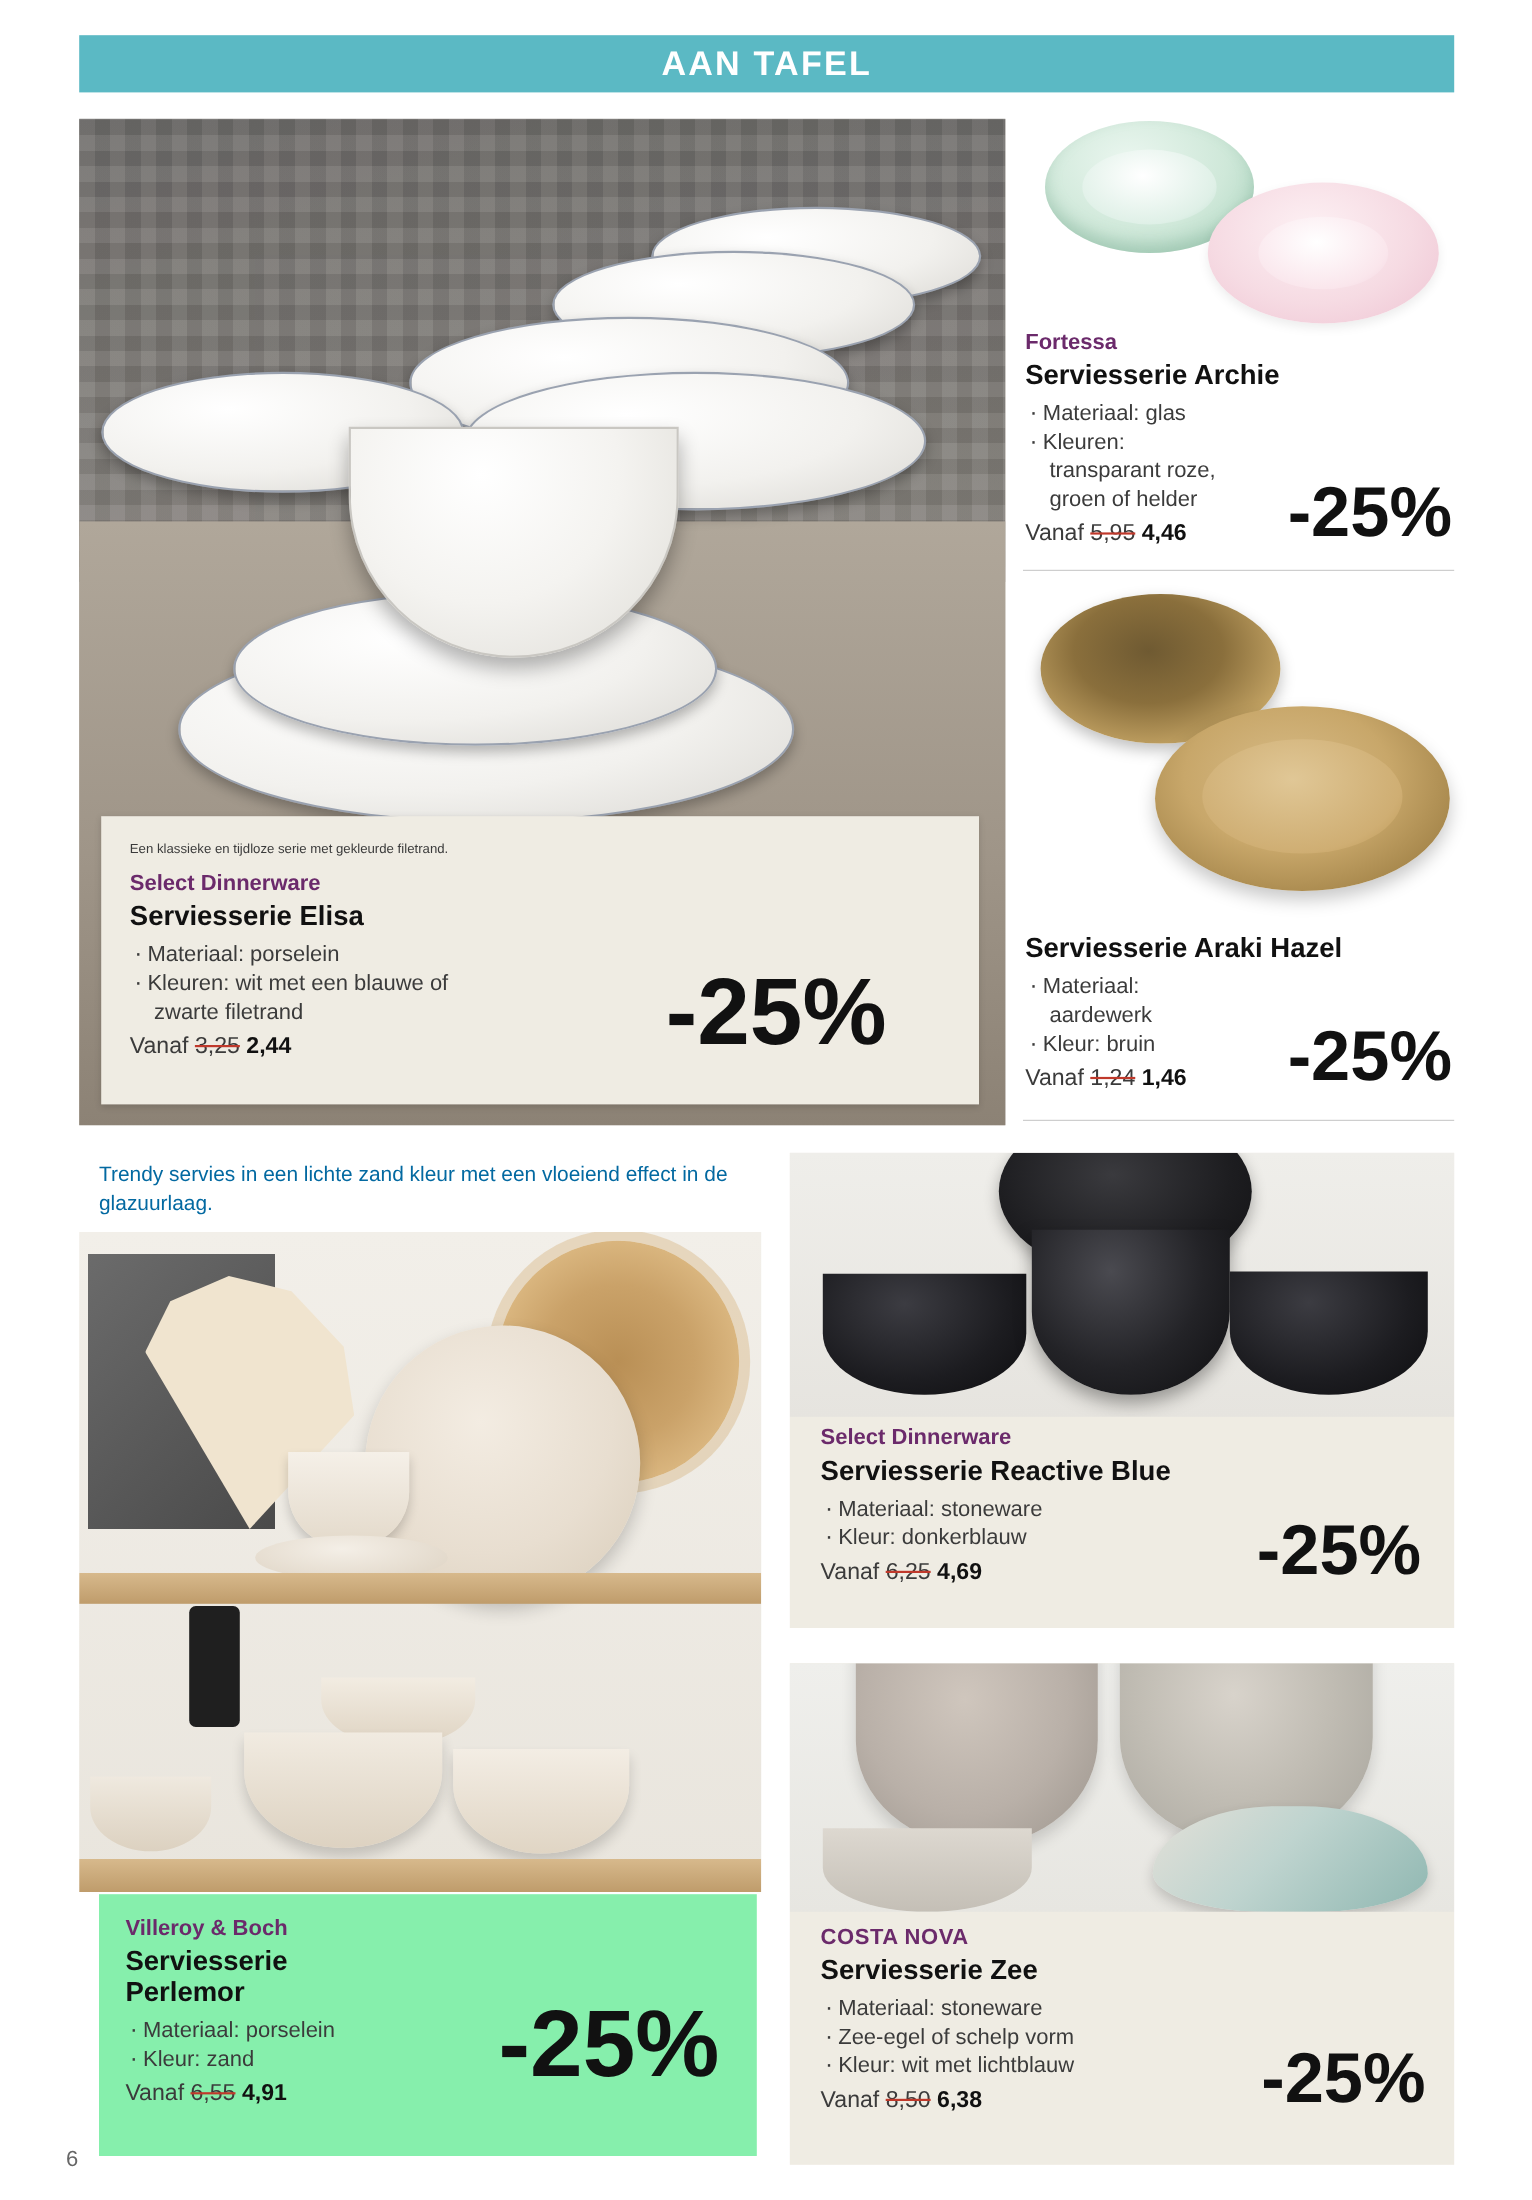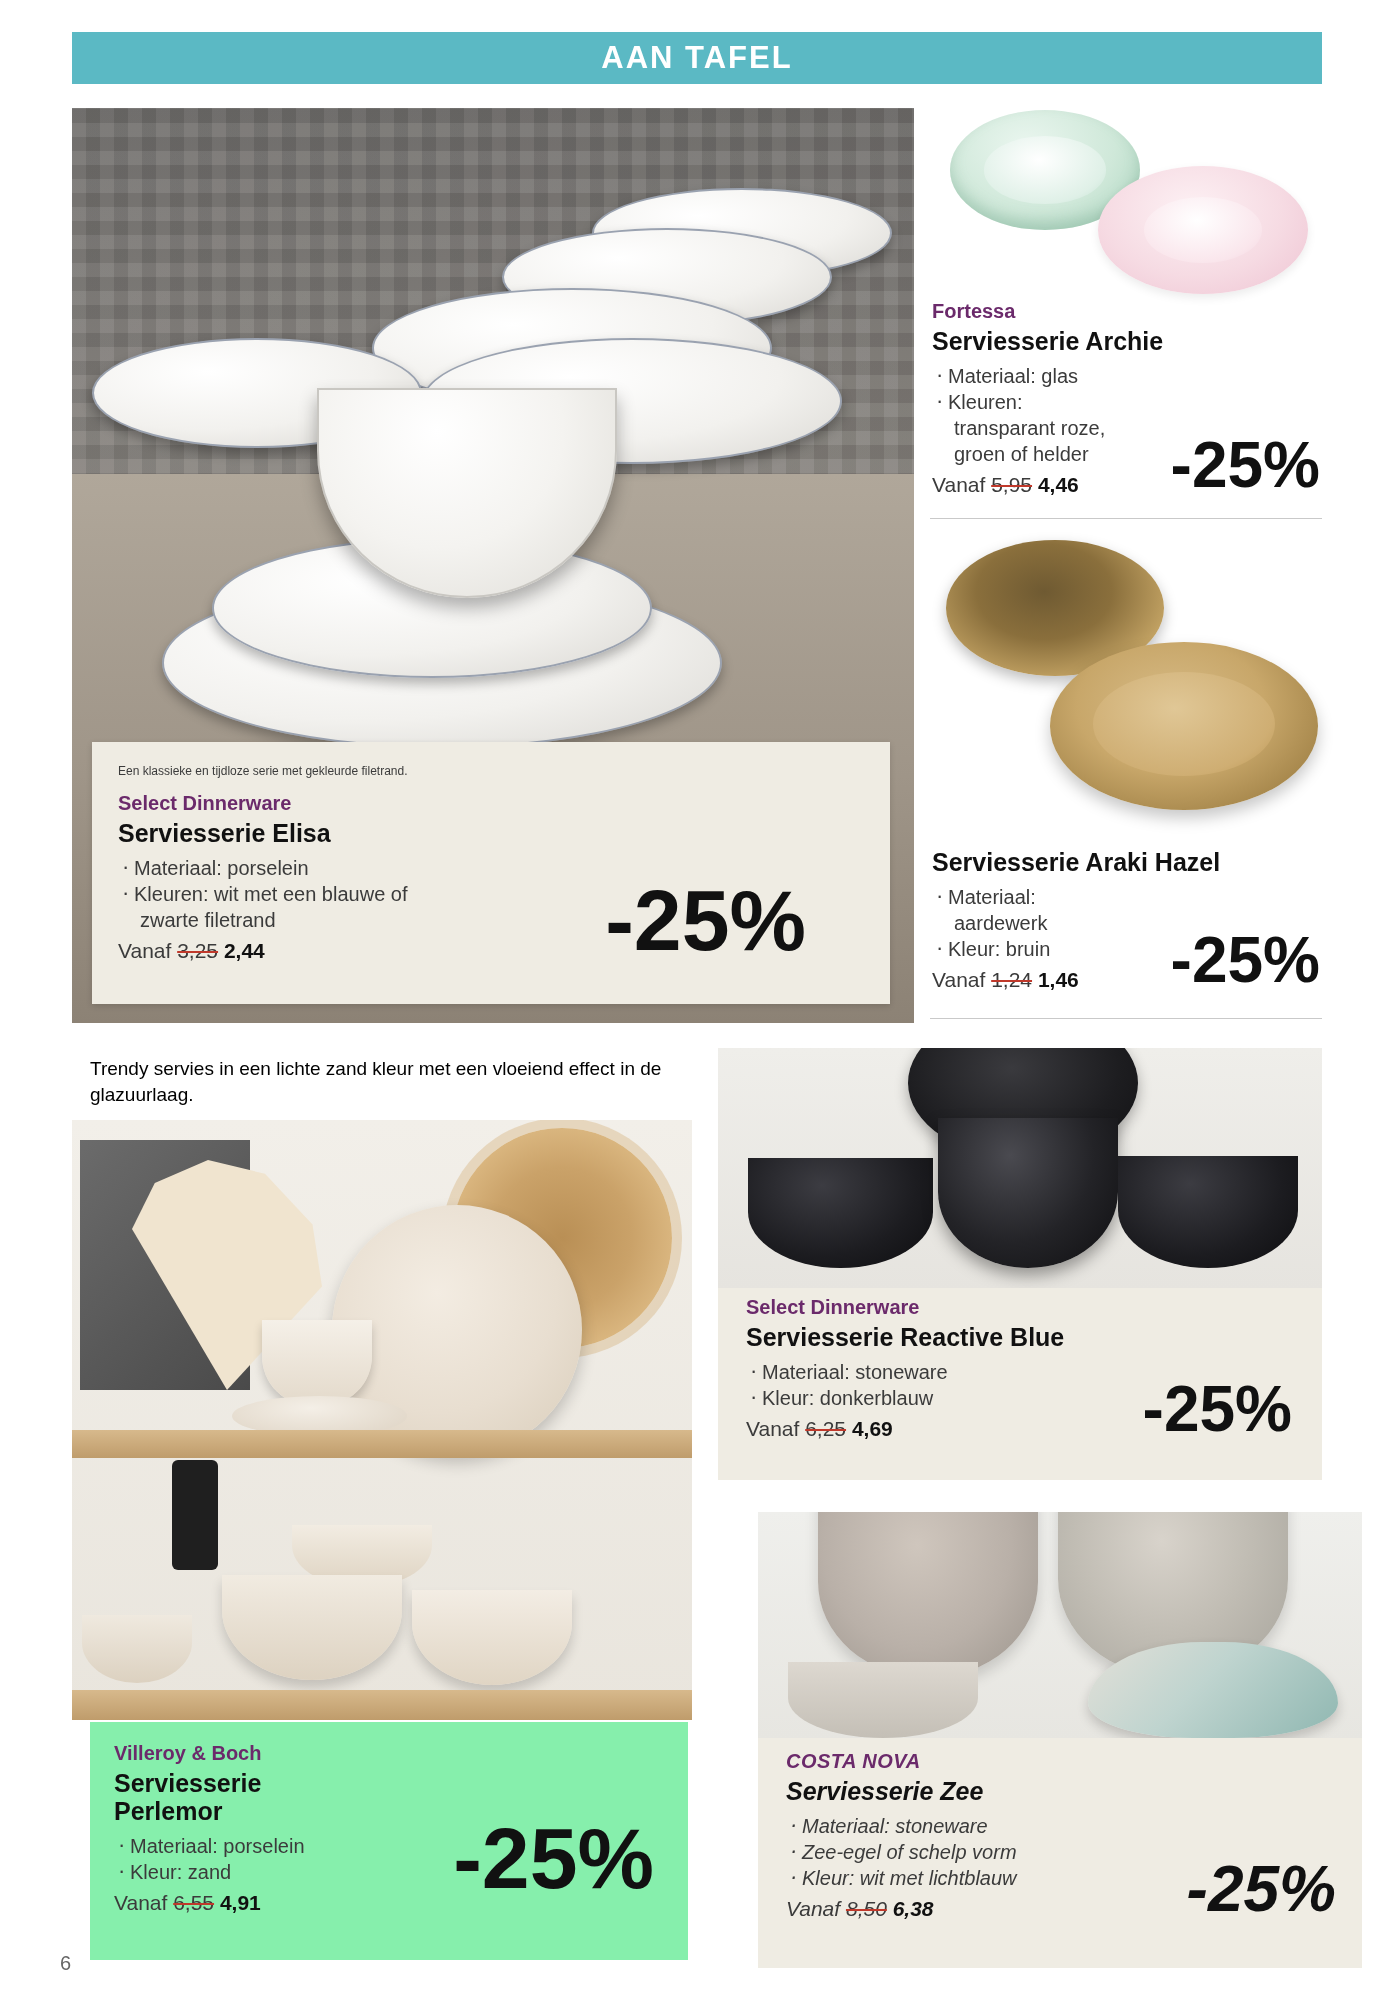--- a/index.html
+++ b/index.html
@@ -217,21 +217,21 @@
     content:""; position:absolute; left:16%; top:18%; width:68%; height:62%;
     border-radius:50%;
     background: radial-gradient(ellipse at 45% 35%, #e0c796 0%, #cfae73 70%, #b8934f 100%);
   }
   .perlemor-intro {
     position: absolute;
     left: 90px;
     top: 1056px;
     width: 600px;
     font-size: 19px;
-    color: #000000;
+    color: #0369a1;
     line-height: 1.35;
   }
   .pl-photo-inner {
     position: absolute;
     left: 72px;
     top: 1120px;
     width: 620px;
     height: 600px;
     background: linear-gradient(180deg, #f2efe9 0%, #e9e5dd 100%);
     overflow: hidden;
@@ -356,27 +356,26 @@
   .reactive-text {
     position: absolute;
     left: 28px;
     top: 248px;
     width: 560px;
   }
 
   
   .zee-card {
     position: absolute;
-    left: 758px;
+    left: 718px;
     top: 1512px;
     width: 604px;
     height: 456px;
     background: #efece3;
     overflow: hidden;
-    font-style: italic;
   }
   .zee-photo {
     position: absolute; left: 0; top: 0; width: 604px; height: 226px;
     background: linear-gradient(180deg, #efefec 0%, #e7e6e1 100%);
     overflow: hidden;
   }
   .zee-b1 {
     position: absolute; left: 60px; top: -24px; width: 220px; height: 190px;
     border-radius: 0 0 110px 110px / 0 0 96px 96px;
     background: radial-gradient(ellipse at 45% 30%, #cfc6bd 0%, #b9b0a8 55%, #9b948c 100%);

